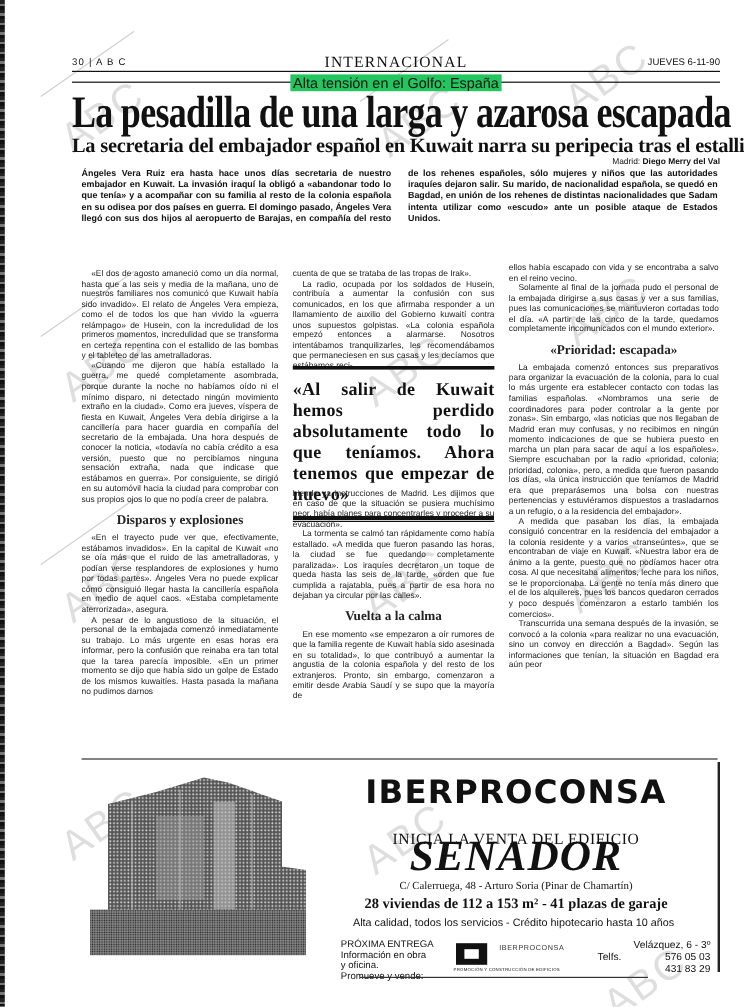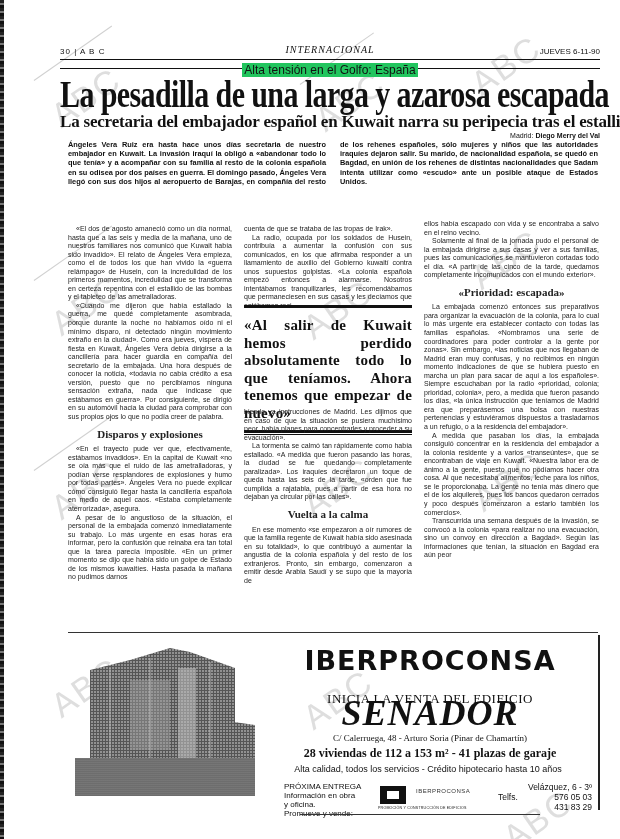--- a/index.html
+++ b/index.html
@@ -10,21 +10,21 @@
   .edge { position: absolute; left: 0; top: 0; width: 4px; height: 839px;
     background: repeating-linear-gradient(to bottom, #222 0 3px, #777 3px 5px, #111 5px 8px); }
 
   .watermark { position: absolute; font-family: "Liberation Sans", sans-serif; font-size: 34px;
     color: rgba(160,160,160,0.35); transform: rotate(-35deg); letter-spacing: 2px; pointer-events: none; }
   .wm-line { position: absolute; height: 1px; background: rgba(150,150,150,0.45); transform-origin: left center; transform: rotate(-35deg); }
 
   .folio { position: absolute; top: 45px; left: 60px; width: 540px; height: 14px; font-size: 8px; }
   .folio .pg { position: absolute; left: 0; top: 2px; font-family: "Liberation Sans", sans-serif; letter-spacing: 1px; }
   .folio .sec { position: absolute; left: 0; right: 0; text-align: center; top: -1px;
-    font-family: "Liberation Serif", serif; font-size: 10px; letter-spacing: 1px; font-style: italic; }
+    font-family: "Liberation Serif", serif; font-size: 13px; letter-spacing: 1px; }
   .folio .date { position: absolute; right: 0; top: 2px; font-size: 8px; }
   .rule { position: absolute; left: 60px; width: 540px; height: 1px; background: #111; }
 
   .kicker { position: absolute; top: 60px; left: 60px; width: 540px; height: 14px; text-align: center; }
   .kicker span { background: #22c55e; padding: 0 2px; font-size: 12px; font-weight: normal; position: relative; }
   .kicker::before { content: ""; position: absolute; left: 0; right: 0; top: 8px; height: 1px; background: #111; }
 
   .headline { position: absolute; top: 73px; left: 60px; width: 540px; text-align: center;
     font-family: "Liberation Serif", serif; font-weight: bold; font-size: 30px; letter-spacing: -0.6px;
     transform: scaleY(1.25); transform-origin: top center; white-space: nowrap; }

